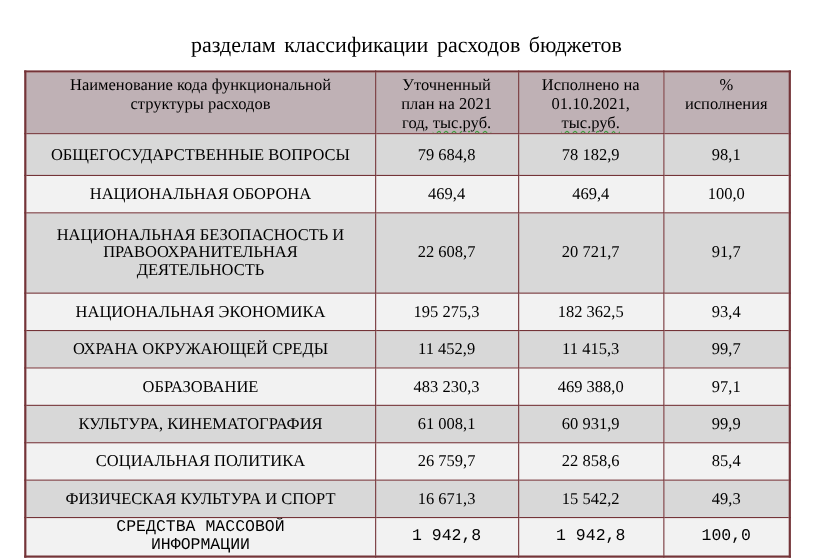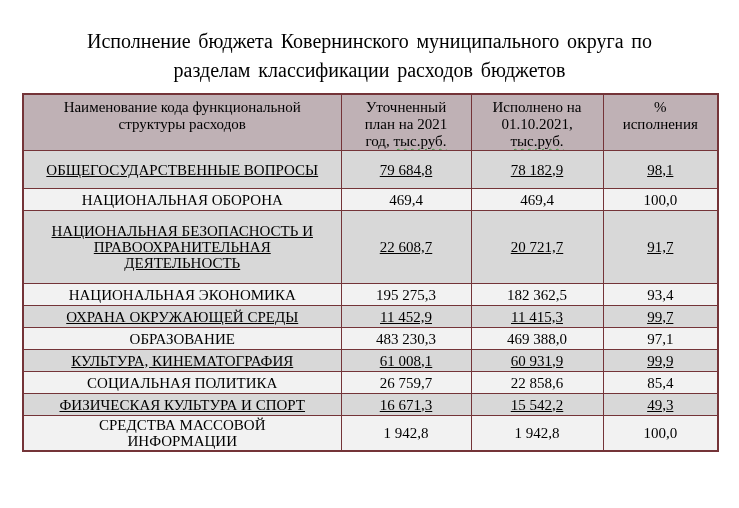--- a/index.html
+++ b/index.html
@@ -37,39 +37,38 @@
     padding-top:4px;
     line-height:17px;
     height:56px;
   }
   td {
     vertical-align:middle;
     line-height:16px;
     padding:1px 4px;
   }
   td.name { white-space:pre-line; }
-  tr.gray  td { background:#d8d8d8;text-decoration:underline; }
+  tr.gray  td { background:#d8d8d8; }
   tr.light td { background:#f2f2f2; }
   tr.h38 { height:38px; }
-  tr.h22 { height:22px; }
+  tr.h22 { height:34px; }
   tr.h56 { height:73px; }
-  tr.h32 { height:32px; }
+  tr.h32 { height:32px;font-family:Liberation Mono, monospace; }
   .squiggle {
     text-decoration-line:underline;
     text-decoration-style:wavy;
     text-decoration-color:#3f9b3f;
     text-decoration-thickness:1px;
     text-underline-offset:2px;
   }
 </style>
 </head>
 <body>
 
 <div class="title">
-  <div>Исполнение бюджета Ковернинского муниципального округа по</div>
   <div>разделам классификации расходов бюджетов</div>
 </div>
 
 <table class="budget">
   <colgroup>
     <col style="width:318px">
     <col style="width:130px">
     <col style="width:132px">
     <col style="width:115px">
   </colgroup>

